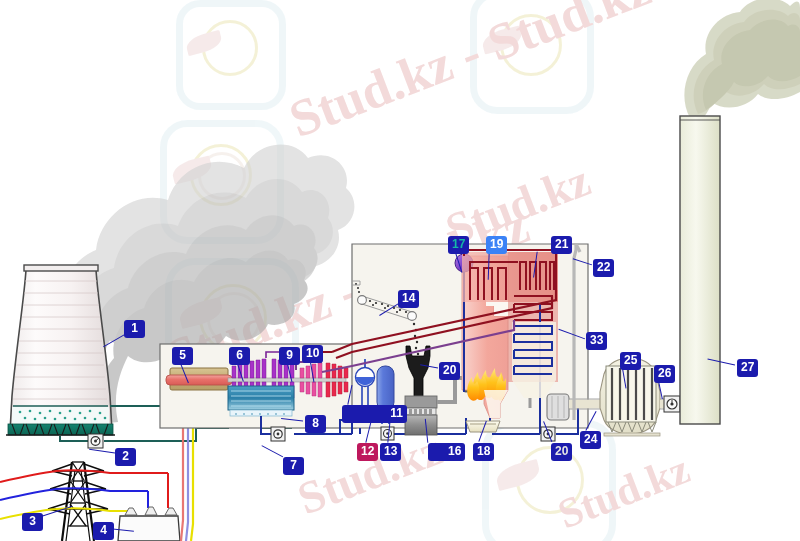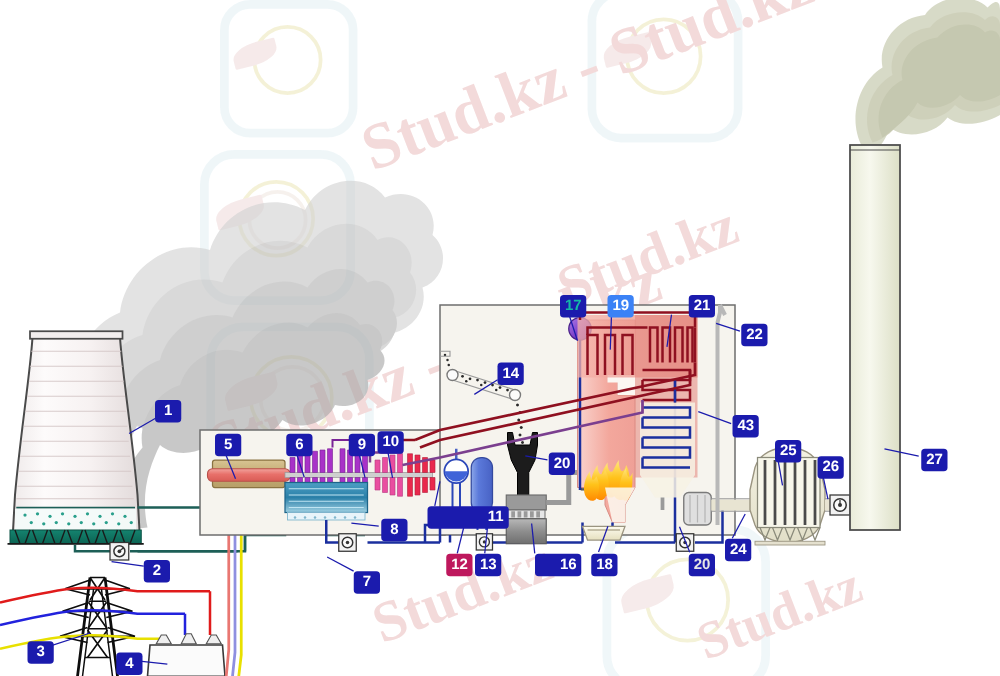--- a/index.html
+++ b/index.html
@@ -704,21 +704,21 @@
       <div class="tag" style="left: 473px; top: 443px; background: rgb(27, 27, 173); color: rgb(255, 255, 255);">18</div>
       <div class="lead" style="left: 489px; top: 251px; width: 28px; transform: rotate(92deg); background: rgb(27, 27, 173);"></div>
       <div class="tag" style="left: 486px; top: 236px; background: #3b82f6; color: rgb(255, 255, 255);">19</div>
       <div class="lead" style="left: 552px; top: 441px; width: 22px; transform: rotate(-112deg); background: rgb(27, 27, 173);"></div>
       <div class="tag" style="left: 551px; top: 443px; background: rgb(27, 27, 173); color: #e5e5e5;">20</div>
       <div class="lead" style="left: 537px; top: 251px; width: 26px; transform: rotate(98deg); background: rgb(27, 27, 173);"></div>
       <div class="tag" style="left: 532px; top: 236px; background: rgb(27, 27, 173); color: rgb(255, 255, 255); margin-left: 19px;">21</div>
       <div class="lead" style="left: 592px; top: 264px; width: 20px; transform: rotate(198deg); background: rgb(27, 27, 173);"></div>
       <div class="tag" style="left: 593px; top: 259px; background: rgb(27, 27, 173); color: rgb(255, 255, 255);">22</div>
       <div class="lead" style="left: 585px; top: 338px; width: 28px; transform: rotate(200deg); background: rgb(27, 27, 173);"></div>
-      <div class="tag" style="left: 586px; top: 332px; background: rgb(27, 27, 173); color: rgb(255, 255, 255);">43</div>
+      <div class="tag" style="left: 586px; top: 332px; background: rgb(27, 27, 173); color: rgb(255, 255, 255);">33</div>
       <div class="lead" style="left: 586px; top: 430px; width: 22px; transform: rotate(-62deg); background: rgb(27, 27, 173);"></div>
       <div class="tag" style="left: 580px; top: 431px; background: rgb(27, 27, 173); color: rgb(255, 255, 255);">24</div>
       <div class="lead" style="left: 622px; top: 366px; width: 22px; transform: rotate(80deg); background: rgb(27, 27, 173);"></div>
       <div class="tag" style="left: 620px; top: 352px; background: rgb(27, 27, 173); color: rgb(255, 255, 255);">25</div>
       <div class="lead" style="left: 658px; top: 379px; width: 20px; transform: rotate(78deg); background: rgb(27, 27, 173);"></div>
       <div class="tag" style="left: 654px; top: 365px; background: rgb(27, 27, 173); color: rgb(255, 255, 255);">26</div>
       <div class="lead" style="left: 735px; top: 364px; width: 28px; transform: rotate(192deg); background: rgb(27, 27, 173);"></div>
       <div class="tag" style="left: 737px; top: 359px; background: rgb(27, 27, 173); color: rgb(255, 255, 255);">27</div>
     </div>
 

